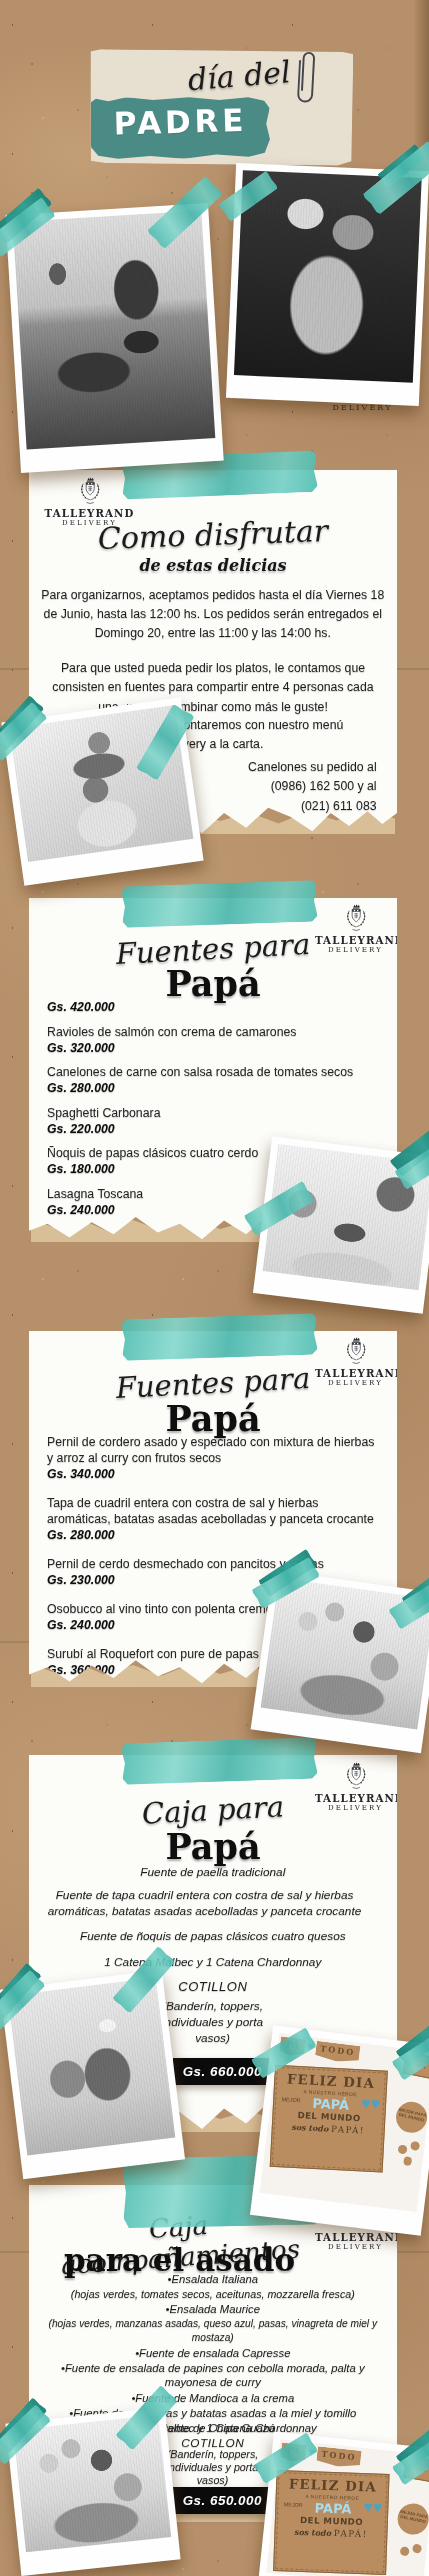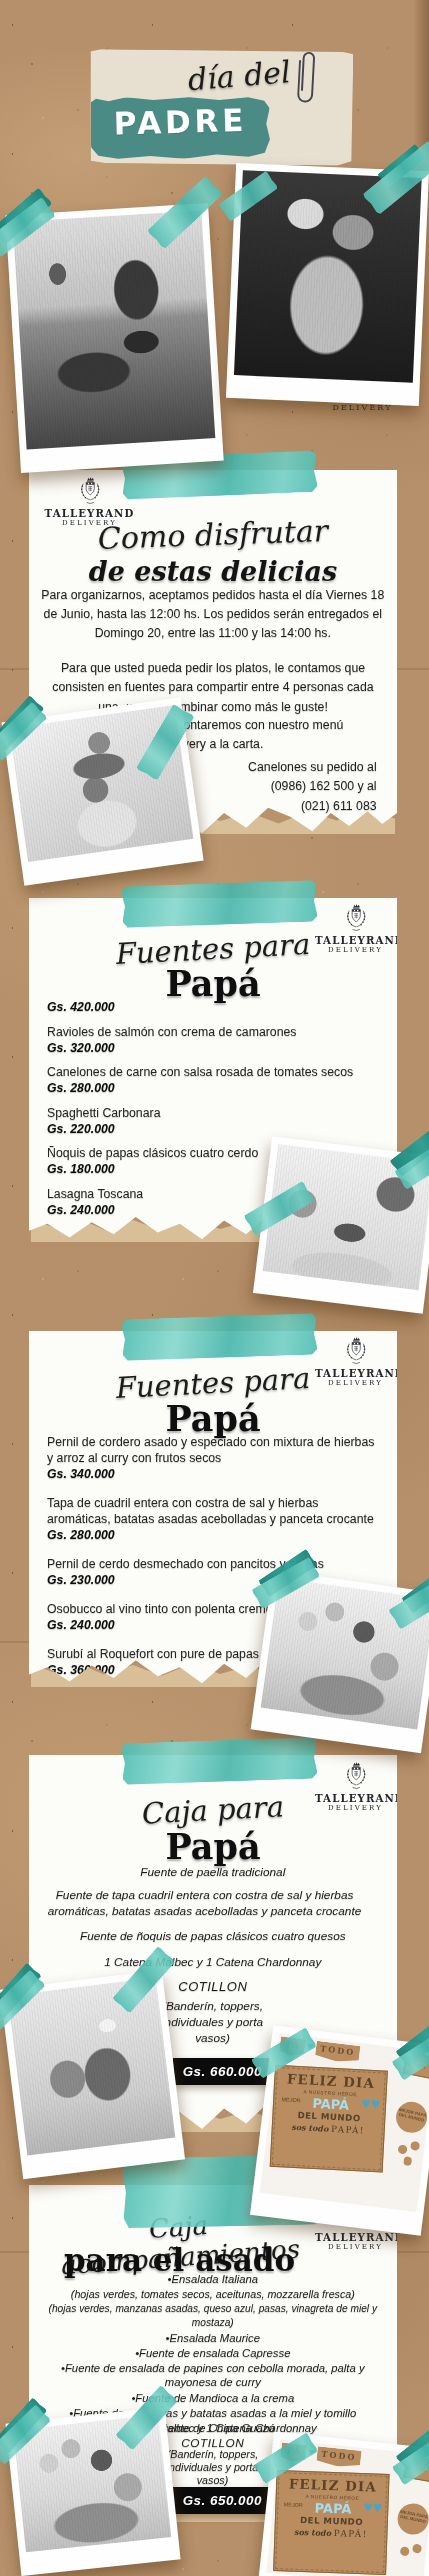--- a/index.html
+++ b/index.html
@@ -193,21 +193,21 @@
   <section class="card torn" style="left:29px;top:470px;width:368px;height:365px">
     <div class="brand" style="left:15px;top:6.4px;width:91px">
       <svg width="26" height="29" viewBox="0 0 60 68">
           <use href="#crest-g"></use>
         </svg>
       <div class="b1" style="font-size:10.2px">TALLEYRAND</div>
       <div class="b2" style="font-size:7px">DELIVERY</div>
     </div>
     <div class="script" style="position:absolute;left:0;top:47px;width:100%;text-align:center;font-size:30px;transform:rotate(-2deg)">Como disfrutar</div>
     <div style="position:absolute;left:0;top:86px;width:100%;text-align:center;font-family:'DejaVu Serif',serif;
-      font-style:italic;font-weight:700;font-size:27px;color:#141414;text-shadow:0 1.6px 2.1px rgba(0,0,0,.25)">de estas delicias</div>
+      font-style:italic;font-weight:700;font-size:16px;color:#141414;text-shadow:0 1.6px 2.1px rgba(0,0,0,.25)">de estas delicias</div>
     <p class="body-text" style="position:absolute;left:12.3px;top:105px;width:343px;text-align:center;margin:0;padding-top:10.7px">Para organizarnos, aceptamos pedidos hasta el día Viernes 18 de Junio, hasta las 12:00 hs. Los pedidos serán entregados el Domingo 20, entre las 11:00 y las 14:00 hs.</p>
     <p class="body-text" style="position:absolute;left:23px;top:189px;width:322px;text-align:center;margin:0">Para que usted pueda pedir los platos, le contamos que consisten en fuentes para compartir entre 4 personas cada una, ¡puede combinar como más le guste!</p>
     <p class="body-text" style="position:absolute;left:34px;top:246px;width:301px;text-align:center;margin:0">También ese día contaremos con nuestro menú delivery a la carta.</p>
     <div class="body-text" style="position:absolute;right:20.4px;top:288px;width:177px;text-align:right">
       <div>Canelones su pedido al</div>
       <div>(0986) 162 500 y al</div>
       <div>(021) 611 083</div>
     </div>
   </section>
   <span class="tape" style="left:122px;top:454px;width:195px;height:42px;transform:rotate(-2.5deg)"></span>
@@ -372,22 +372,22 @@
           <use href="#crest-g"></use>
         </svg>
       <div class="b1" style="font-size:10.2px">TALLEYRAND</div>
       <div class="b2" style="font-size:7px">DELIVERY</div>
     </div>
     <div class="script" style="position:absolute;left:10.7px;top:27px;width:279px;text-align:center;font-size:26px;transform:rotate(-4deg)">Caja acompañamientos</div>
     <div class="bigword" style="position:absolute;left:21.5px;top:57px;width:258px;text-align:center;font-size:31px">para el asado</div>
     <div style="position:absolute;left:12.3px;top:87px;width:343px">
       <div class="center-line" style="font-size:11.3px;line-height:14px;margin-bottom:1.1px">•Ensalada Italiana</div>
       <div class="center-line" style="font-size:10.7px;line-height:14px;margin-bottom:1.1px">(hojas verdes, tomates secos, aceitunas, mozzarella fresca)</div>
+      <div class="center-line" style="font-size:11.3px;line-height:14px;margin-bottom:1.1px">•Ensalada Maurice</div>
       <div class="center-line" style="font-size:10.2px;line-height:14px;margin-bottom:1.1px">(hojas verdes, manzanas asadas, queso azul, pasas, vinagreta de miel y mostaza)</div>
-      <div class="center-line" style="font-size:11.3px;line-height:14px;margin-bottom:1.1px">•Ensalada Maurice</div>
       <div class="center-line" style="font-size:11.3px;line-height:14px;margin-bottom:1.1px">•Fuente de ensalada Capresse</div>
       <div class="center-line" style="font-size:11.3px;line-height:14px;margin-bottom:1.1px">•Fuente de ensalada de papines con cebolla morada, palta y mayonesa de curry</div>
       <div class="center-line" style="font-size:11.3px;line-height:14px;margin-bottom:1.1px">•Fuente de Mandioca a la crema</div>
       <div class="center-line" style="font-size:11.3px;line-height:14px;margin-bottom:1.1px">•Fuente de calabazas y batatas asadas a la miel y tomillo</div>
       <div class="center-line" style="font-size:11.3px;line-height:14px">•Fuente de Chipa Guazú</div>
     </div>
     <div class="center-line" style="position:absolute;left:12.3px;top:236px;width:343px;font-size:11.3px;line-height:14px">1 Catena Malbec y 1 Catena Chardonnay</div>
     <div class="center-line" style="position:absolute;left:12.3px;top:250px;width:343px;font-size:11.8px;letter-spacing:0.5px">COTILLON</div>
     <div class="center-line" style="position:absolute;left:122px;top:263px;width:123px;font-size:10.7px;line-height:13px">(Banderín, toppers, individuales y porta vasos)</div>
   </section>

